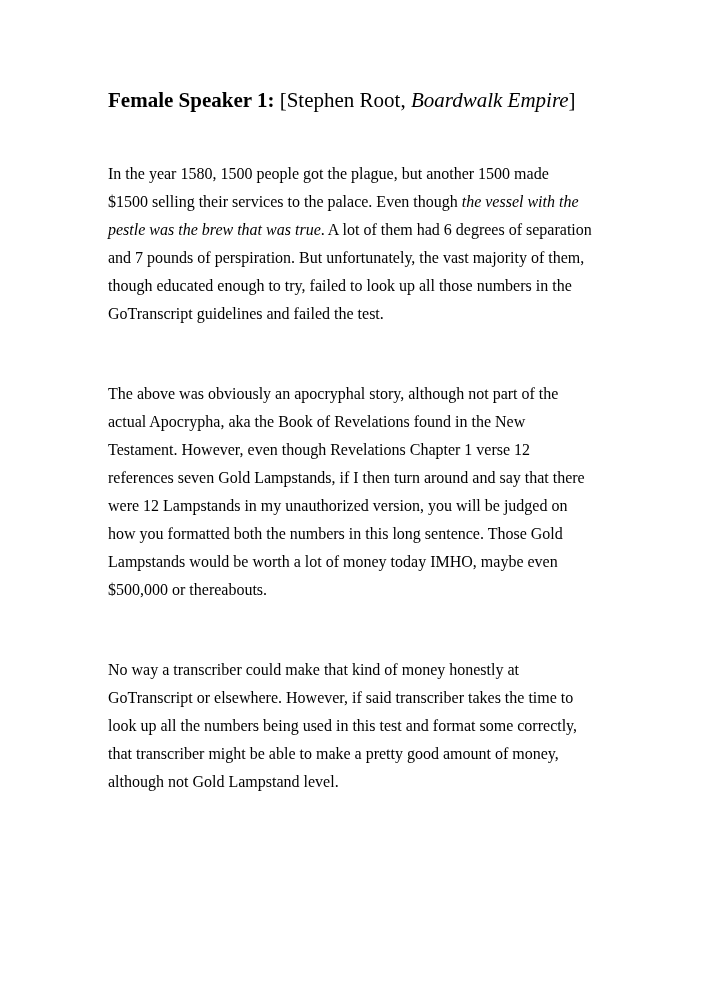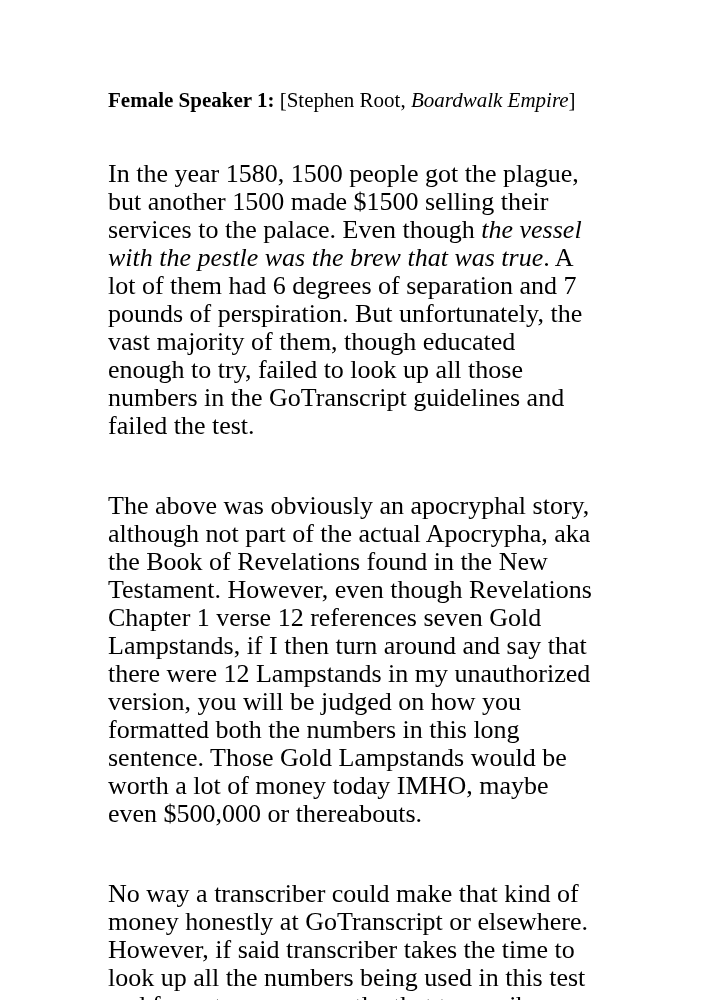--- a/index.html
+++ b/index.html
@@ -21,21 +21,21 @@
     padding: 86px 105px 0 108px;
     background: #ffffff;
   }
   .doc-heading {
     font-size: 21px;
     line-height: 28px;
     margin: 0 0 46px 0;
     white-space: nowrap;
   }
   .doc-paragraph {
-    font-size: 26px;
+    font-size: 16px;
     line-height: 28px;
     margin: 0 10px 52px 0;
     max-width: 494px;
     text-align: left;
   }
   .seg-bold   { font-weight: bold; }
   .seg-italic { font-style: italic; }
   .seg-normal { font-weight: normal; font-style: normal; }
 </style>
 </head>

